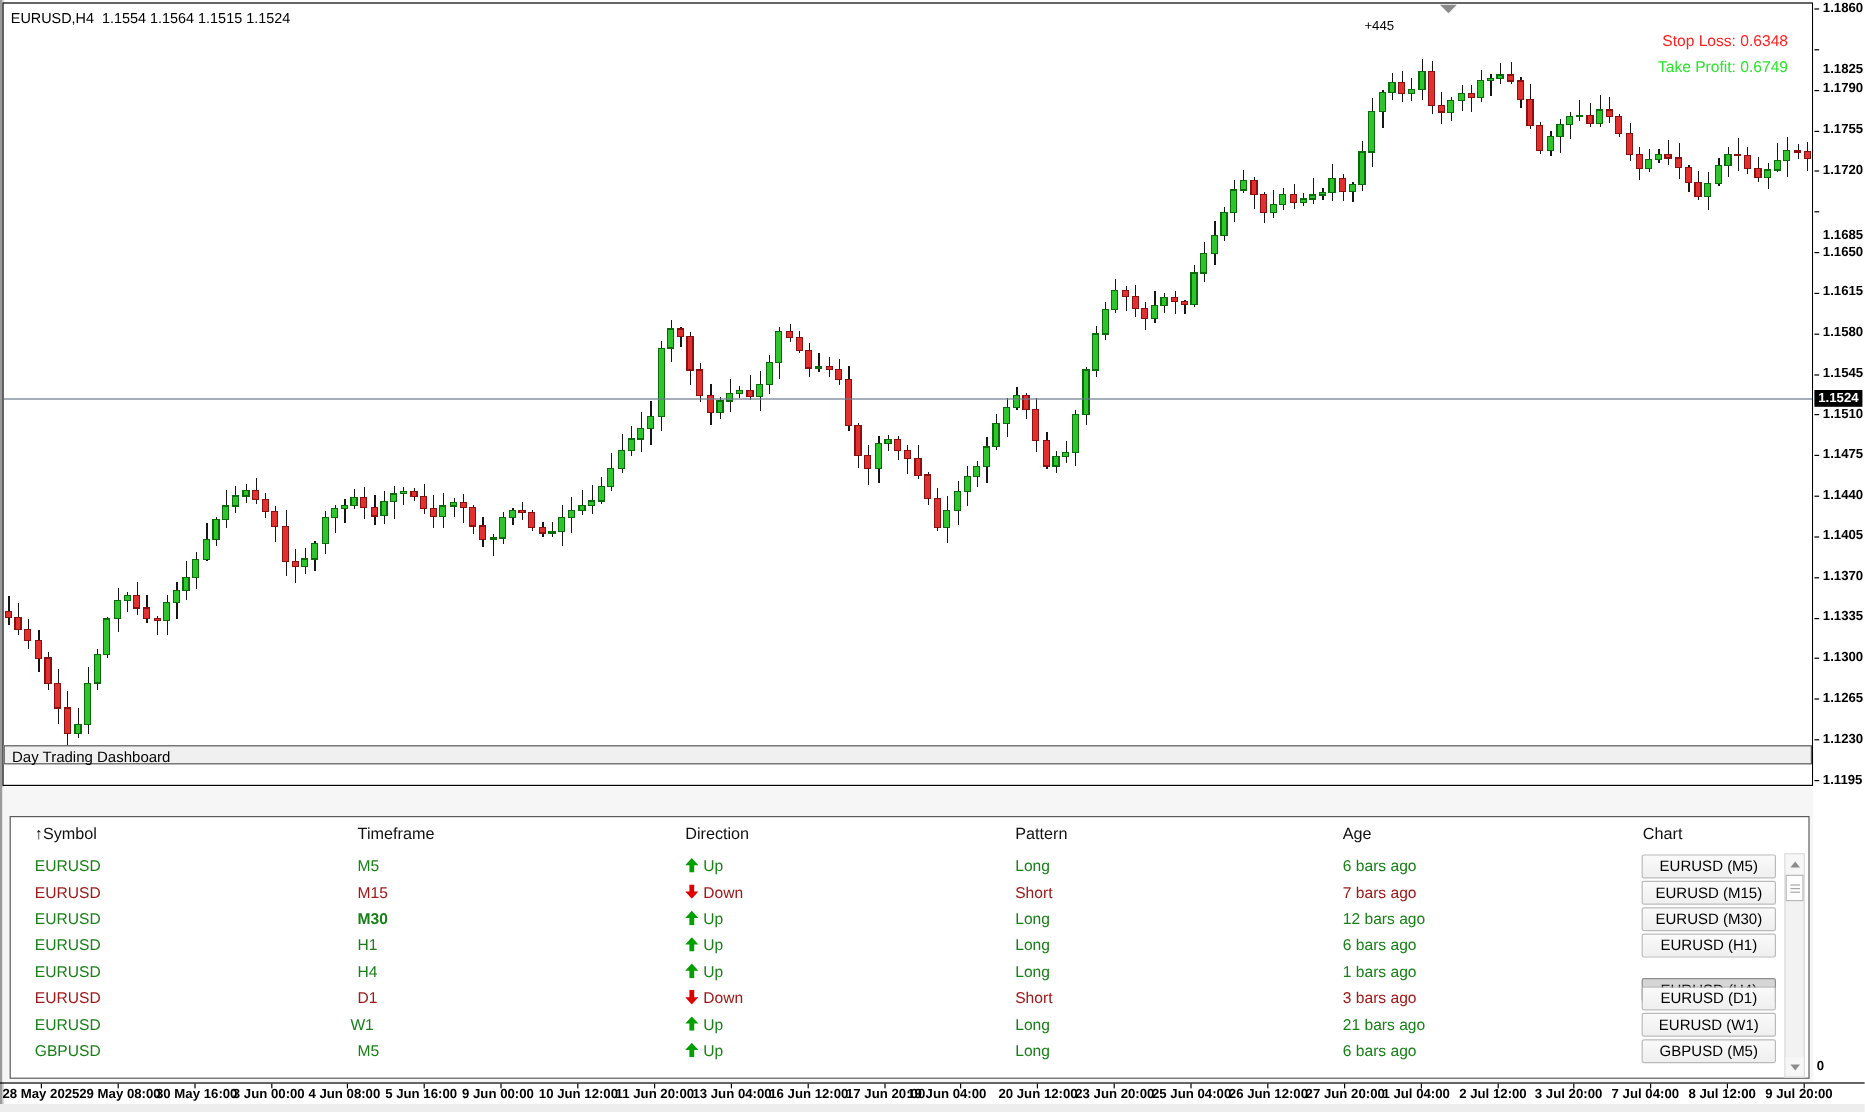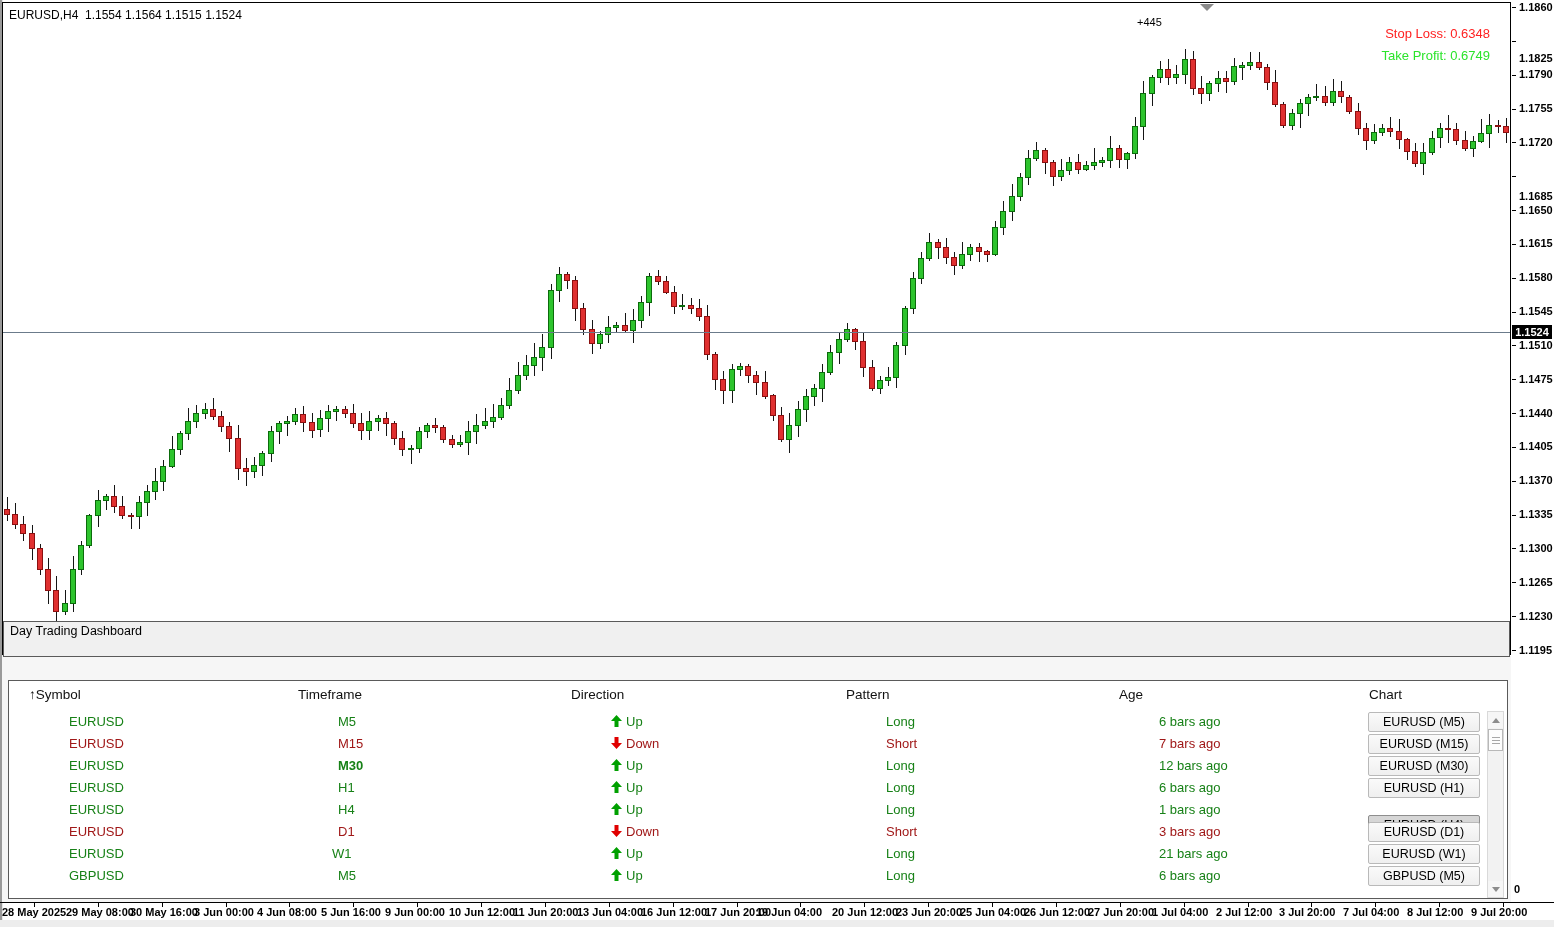--- a/index.html
+++ b/index.html
@@ -15,25 +15,25 @@
   .tp-label{position:absolute;right:20px;top:45px;font-size:13px;}
   .shift-marker{position:absolute;left:1197px;top:1px;width:0;height:0;border-left:7px solid transparent;border-right:7px solid transparent;border-top:7px solid #8a8a8a;}
   .price-line{position:absolute;left:0;width:1507px;height:1px;background:#6b7b8b;}
   
   .price-axis{position:absolute;left:1511px;top:0;width:43px;height:903px;background:#fff;}
   .p-tick{position:absolute;left:1px;width:4px;height:1px;background:#000;}
   .p-lab{position:absolute;left:8px;font-size:11px;font-weight:700;color:#000;white-space:nowrap;}
   .cur-price{position:absolute;left:1px;width:40px;height:14px;font-size:11px;font-weight:700;text-align:center;line-height:14px;}
   
   .dash-bg{position:absolute;left:2px;top:656px;width:1509px;height:246px;background:#f6f6f6;}
-  .dash-titlebar{position:absolute;left:3px;top:621px;width:1507px;height:36px;background:#f0f0f0;border:1px solid #5a5a5a;box-sizing:border-box;font-size:12.5px;color:#000;line-height:18px;padding-left:6px;}
+  .dash-titlebar{position:absolute;left:3px;top:621px;width:1507px;height:16px;background:#f0f0f0;border:1px solid #5a5a5a;box-sizing:border-box;font-size:12.5px;color:#000;line-height:18px;padding-left:6px;}
   .dash-panel{position:absolute;left:8px;top:680px;width:1500px;height:219px;background:#fff;border:1px solid #5a5a5a;box-sizing:border-box;}
   .hdr-cell{position:absolute;top:6px;font-size:13.5px;color:#111;white-space:nowrap;}
   .t-row{position:absolute;left:0;width:1478px;height:22px;}
-  .t-cell{position:absolute;top:3px;font-size:13px;white-space:nowrap;margin-left:40px;}
+  .t-cell{position:absolute;top:3px;font-size:13px;white-space:nowrap;}
   .dir-icon{display:inline-block;vertical-align:-1px;margin-right:4px;}
   .chart-btn{position:absolute;left:1359px;top:1px;width:112px;height:20px;box-sizing:border-box;border:1px solid #b9b9b9;border-radius:2px;background:linear-gradient(#fafafa,#efefef);font-size:12.5px;color:#000;text-align:center;line-height:18px;}
   .chart-btn.active{background:#d6d6d6;border-color:#8e8e8e;margin-top:15px;}
   
   .scrollbar{position:absolute;left:1478px;top:30px;width:17px;height:187px;background:#f2f2f2;border:1px solid #d9d9d9;box-sizing:border-box;}
   .sb-btn{position:absolute;left:0;width:15px;height:16px;background:#f6f6f6;}
   .sb-arrow-up{position:absolute;left:4px;top:6px;width:0;height:0;border-left:4px solid transparent;border-right:4px solid transparent;border-bottom:5px solid #8c8c8c;}
   .sb-arrow-down{position:absolute;left:4px;top:6px;width:0;height:0;border-left:4px solid transparent;border-right:4px solid transparent;border-top:5px solid #8c8c8c;}
   .sb-thumb{position:absolute;left:0;top:17px;width:15px;height:22px;background:#fdfdfd;border:1px solid #b8b8b8;box-sizing:border-box;}
   .sb-grip{position:absolute;left:3px;width:8px;height:1px;background:#a8a8a8;}

